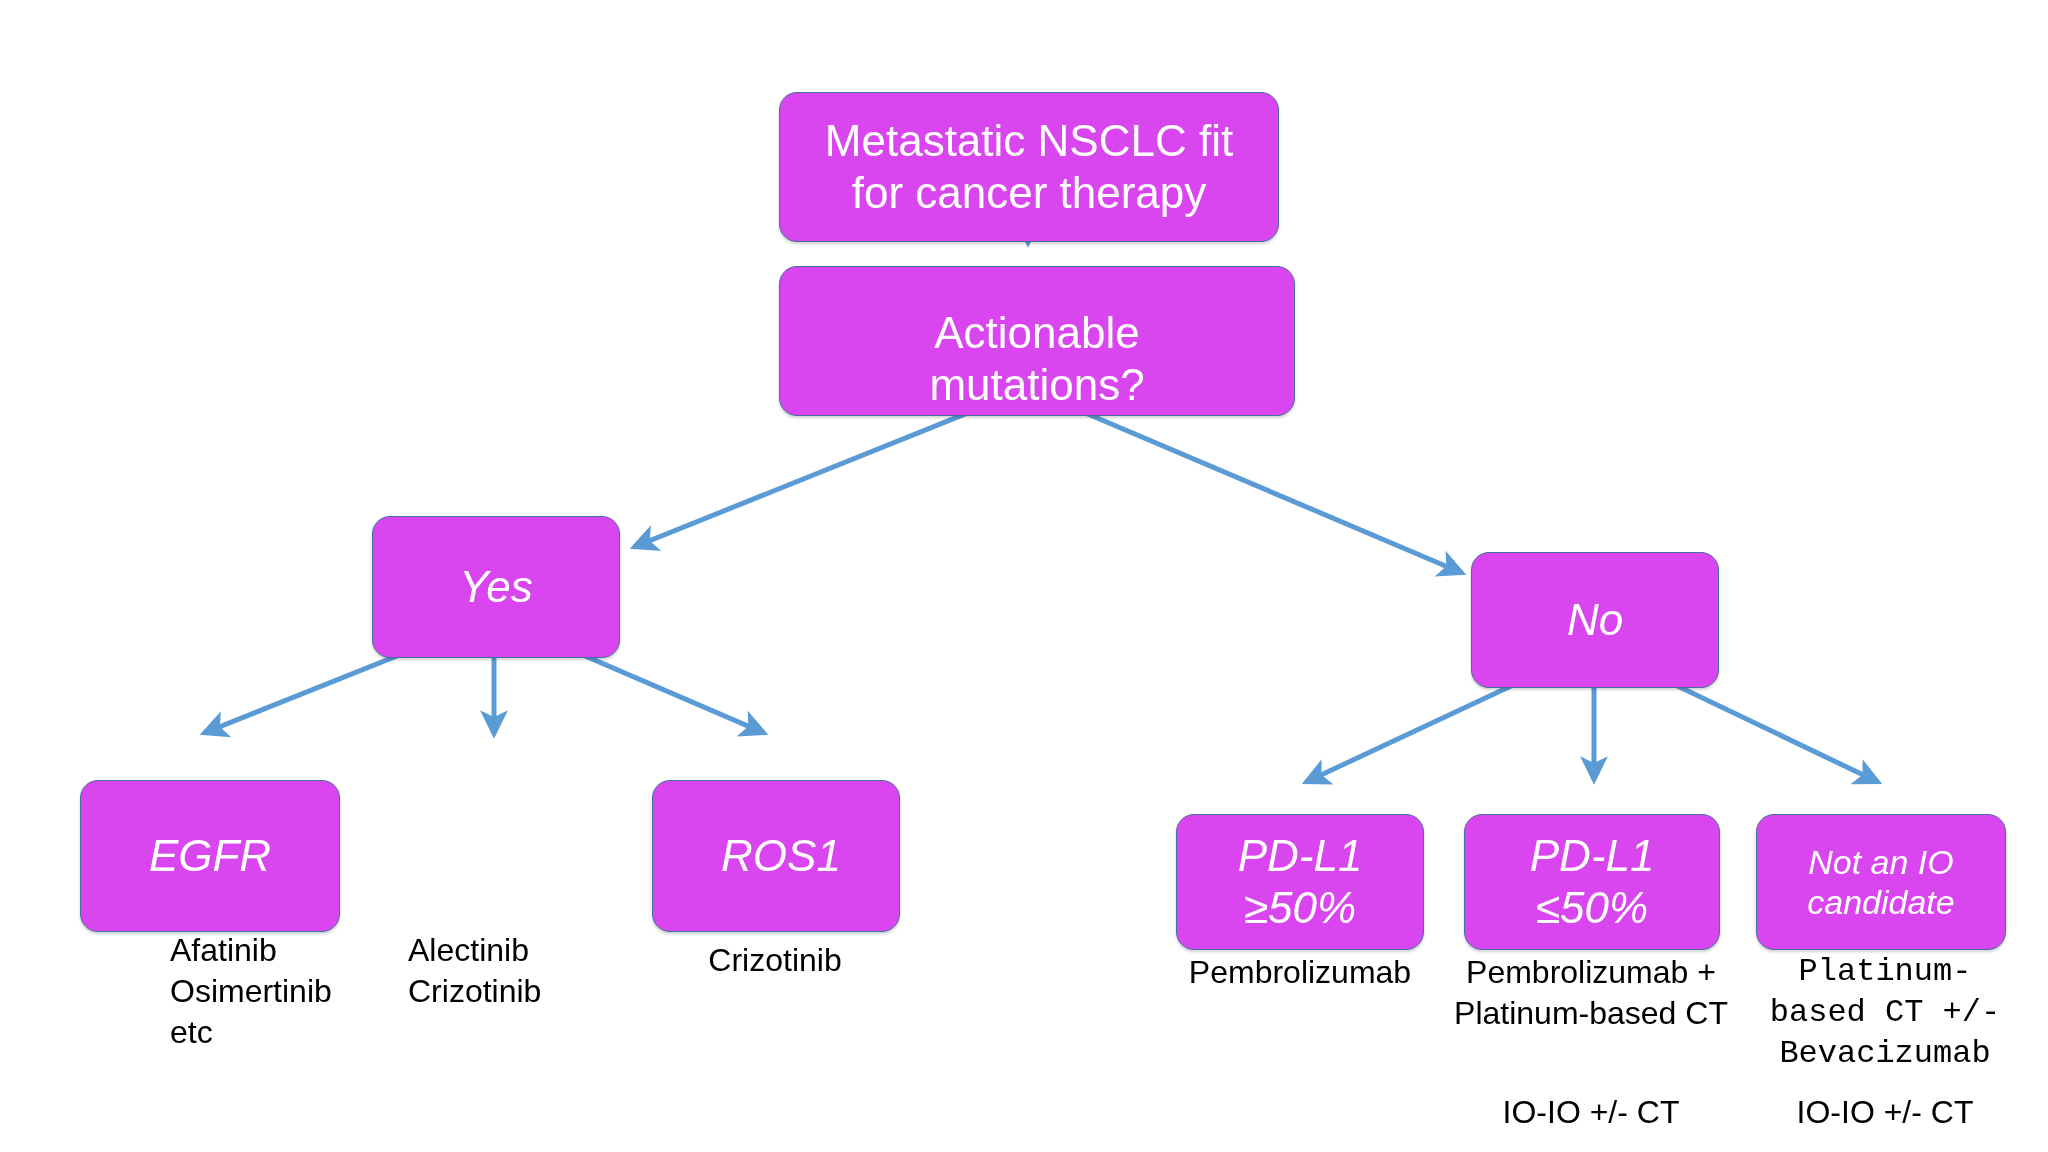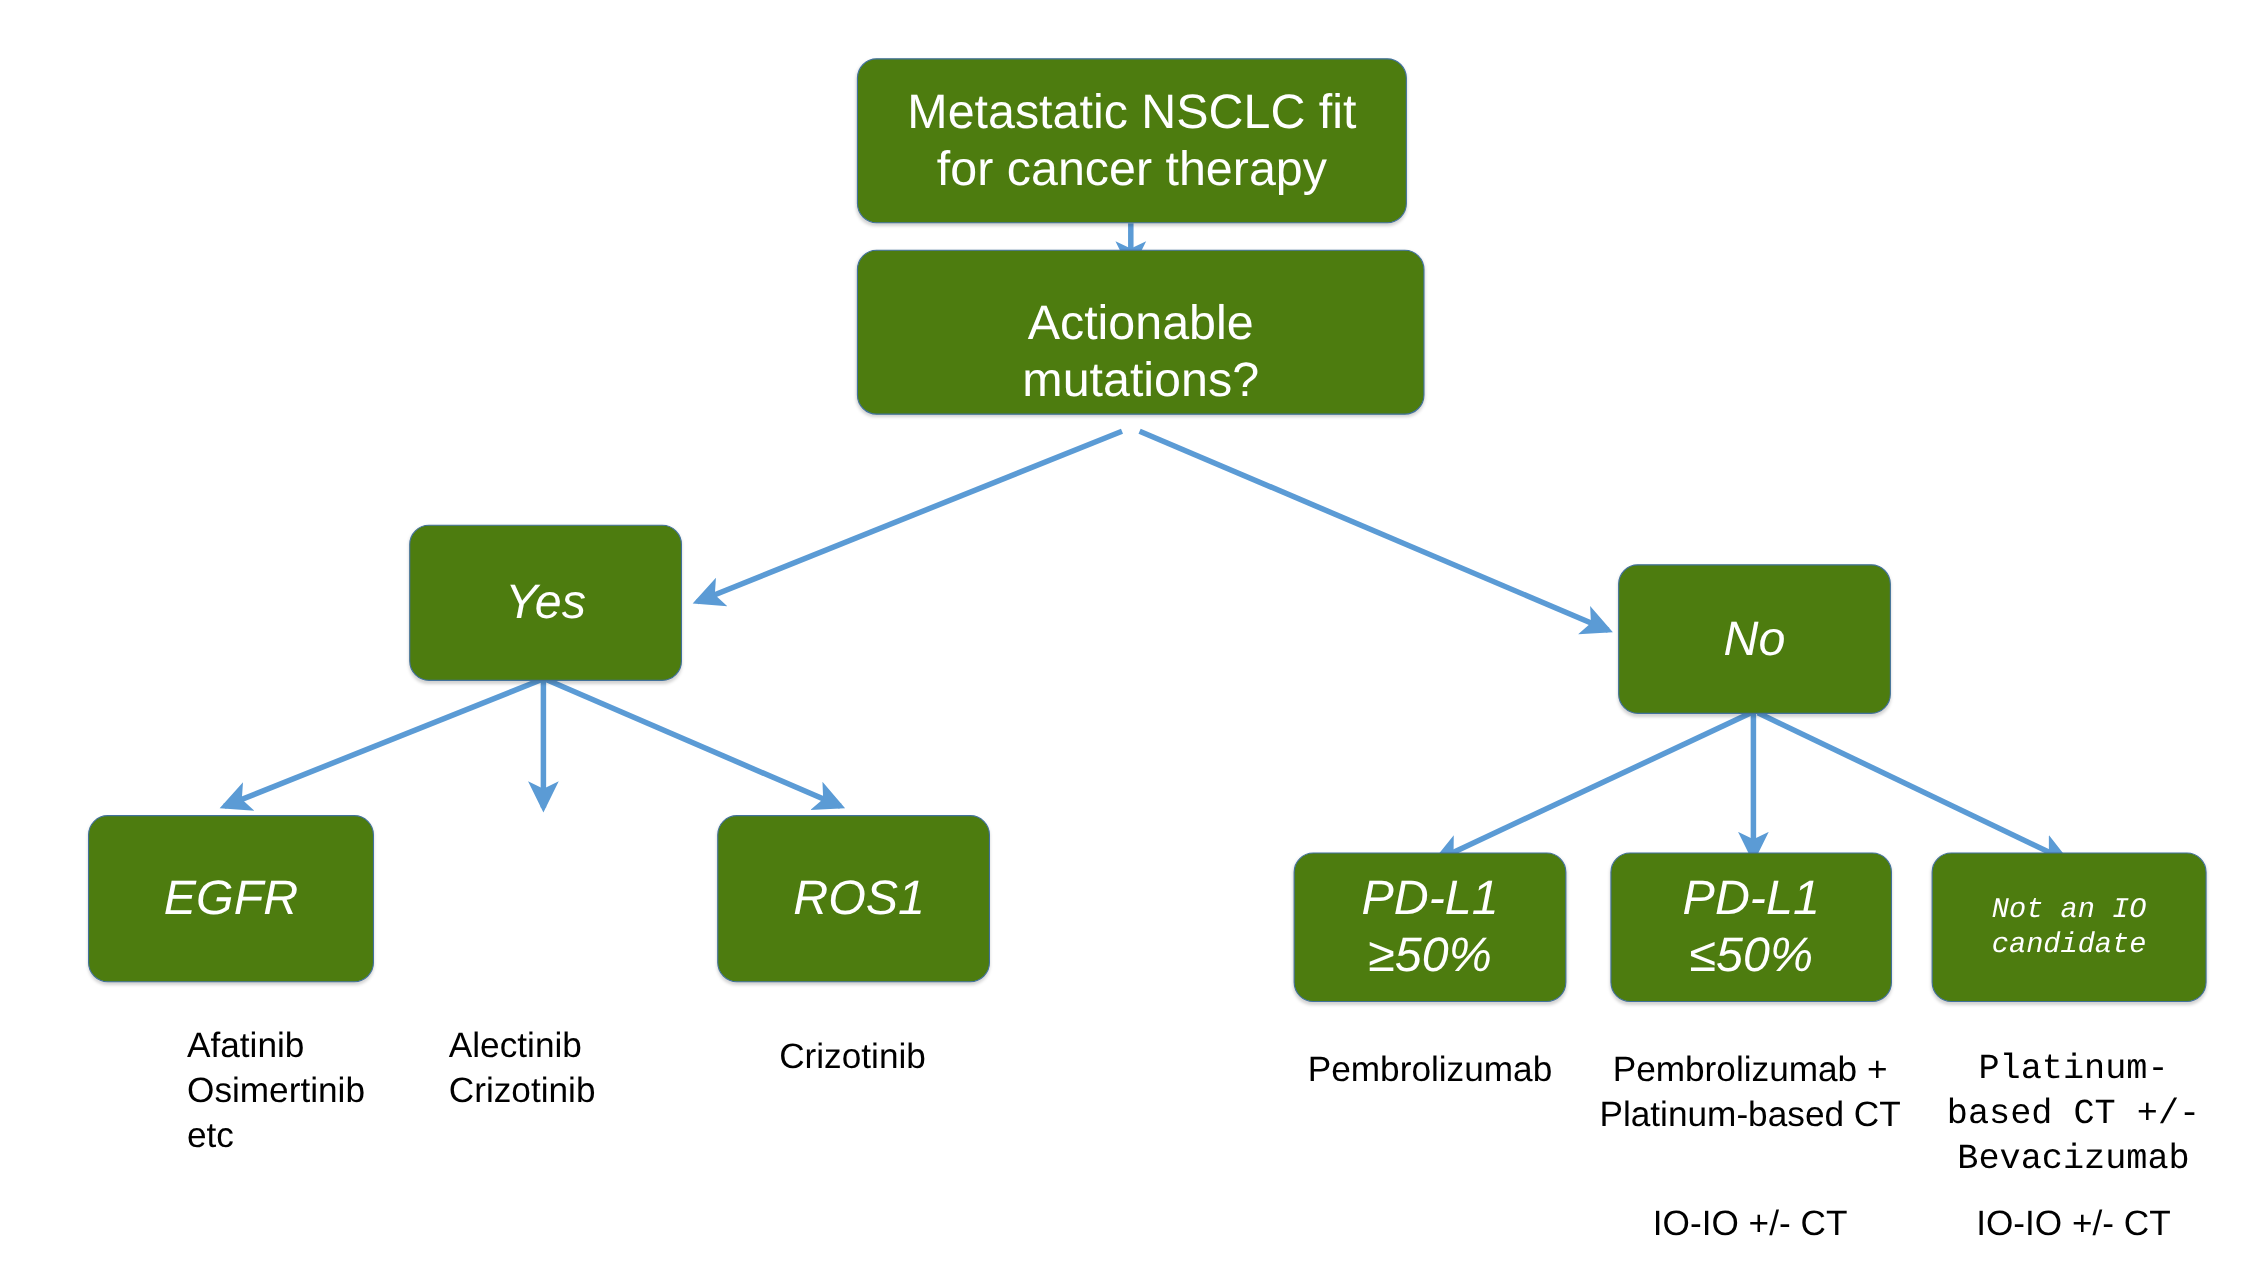--- a/index.html
+++ b/index.html
@@ -24,48 +24,48 @@
   svg.edges {
     position: absolute;
     left: 0; top: 0;
     width: 2048px;
     height: 1152px;
     pointer-events: none;
   }
   .node {
     position: absolute;
     box-sizing: border-box;
-    background: #4d7c0f;
+    background: #d946ef;
     border: 1.5px solid #41719C;
     border-radius: 18px;
     color: #ffffff;
     display: flex;
     align-items: center;
     justify-content: center;
     text-align: center;
     line-height: 1.18;
     padding: 4px 10px;
     box-shadow: 0 2px 3px rgba(0,0,0,0.18);
+    margin-top: 39px;
   }
   .node .nlabel {
     display: block;
     white-space: pre-line;
   }
   .node.plain .nlabel {
     font-style: normal;
     font-size: 44px;
   }
   .node.italic .nlabel {
     font-style: italic;
     font-size: 44px;
   }
   .node.italic-small .nlabel {
     font-style: italic;
-    font-size: 26px;
-    font-family: Liberation Mono, monospace;
+    font-size: 34px;
   }
   .caption {
     position: absolute;
     color: #000000;
     font-size: 32px;
     line-height: 1.28;
     text-align: center;
     white-space: pre-line;
     box-sizing: border-box;
   }

